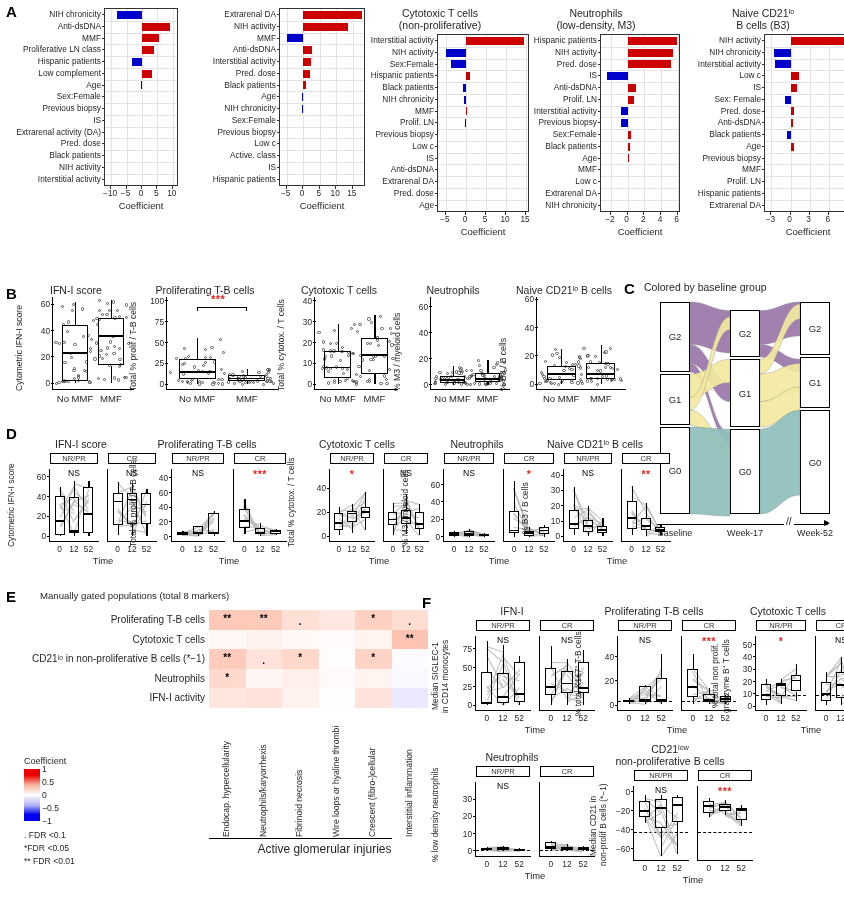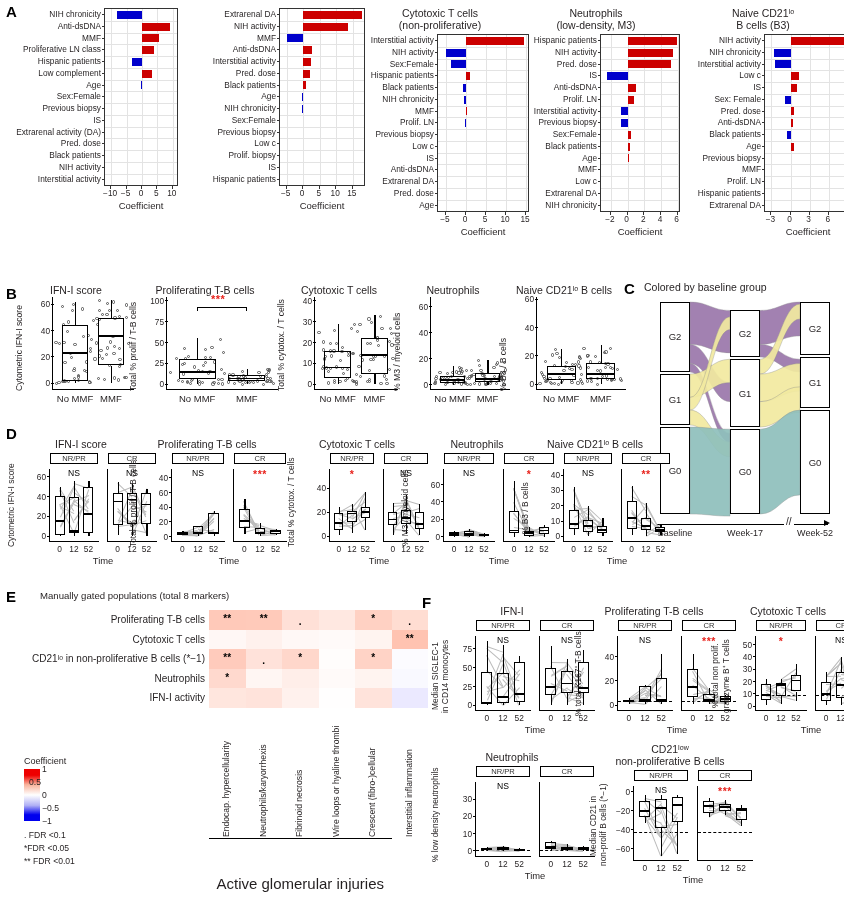--- a/index.html
+++ b/index.html
@@ -151,21 +151,21 @@
             <div>MMF</div>
             <div>Anti-dsDNA</div>
             <div>Interstitial activity</div>
             <div>Pred. dose</div>
             <div>Black patients</div>
             <div>Age</div>
             <div>NIH chronicity</div>
             <div>Sex:Female</div>
             <div>Previous biopsy</div>
             <div>Low c</div>
-            <div>Prolif. biopsy</div>
+            <div>Active. class</div>
             <div>IS</div>
             <div>Hispanic patients</div>
           </div>
           <div class="agrid" style="width:86px;height:178.25px;">
             <div class="vg" style="left:6.615384615384616px;"></div>
             <div class="vg" style="left:23.153846153846153px;"></div>
             <div class="vg" style="left:39.69230769230769px;"></div>
             <div class="vg" style="left:56.23076923076923px;"></div>
             <div class="vg" style="left:72.76923076923077px;"></div>
             <div class="hg" style="top:11.75px;"></div>
@@ -1543,25 +1543,25 @@
       <div class="ecell" style="left:318.5px;top:100px;width:36.5px;height:19.5px;background:rgb(255,254,254);"></div>
       <div class="ecell" style="left:355px;top:100px;width:36.5px;height:19.5px;background:rgb(255,227,219);"></div>
       <div class="ecell" style="left:391.5px;top:100px;width:36.5px;height:19.5px;background:rgb(235,233,255);"></div>
       <div class="ecol-lab" style="left:221.25px;top:122.5px;height:126px;">Endocap. hypercellularity</div>
       <div class="ecol-lab" style="left:257.75px;top:122.5px;height:126px;">Neutrophils/karyorrhexis</div>
       <div class="ecol-lab" style="left:294.25px;top:122.5px;height:126px;">Fibrinoid necrosis</div>
       <div class="ecol-lab" style="left:330.75px;top:122.5px;height:126px;">Wire loops or hyaline thrombi</div>
       <div class="ecol-lab" style="left:367.25px;top:122.5px;height:126px;">Crescent (fibro-)cellular</div>
       <div class="ecol-lab" style="left:403.75px;top:122.5px;height:126px;">Interstitial inflammation</div>
       <div style="position:absolute;left:209px;top:249.5px;width:182.5px;height:1.3px;background:#000;"></div>
-      <div style="position:absolute;left:209px;top:253.5px;width:182.5px;text-align:center;font-size:15px;margin-top:33px;">Active glomerular injuries</div>
+      <div style="position:absolute;left:209px;top:253.5px;width:182.5px;text-align:right;font-size:12px;">Active glomerular injuries</div>
       <div class="legtxt" style="left:24px;top:168px;font-size:9px;">Coefficient</div>
       <div class="legbox" style="left:24px;top:181px;width:16px;height:52px;background:linear-gradient(to bottom,#ee0000 0%,#ee0000 12%,#f8b19a 30%,#ffffff 50%,#b0b0f5 70%,#0000ee 88%,#0000ee 100%);border:0px;"></div>
       <div class="legtxt" style="left:42px;top:176px;">1</div>
-      <div class="legtxt" style="left:29px;top:189px;">0.5</div>
+      <div class="legtxt" style="left:42px;top:189px;">0.5</div>
       <div class="legtxt" style="left:42px;top:202px;">0</div>
       <div class="legtxt" style="left:42px;top:215px;">−0.5</div>
       <div class="legtxt" style="left:42px;top:228px;">−1</div>
       <div class="legtxt" style="left:24px;top:242px;">. FDR &lt;0.1</div>
       <div class="legtxt" style="left:24px;top:255px;">*FDR &lt;0.05</div>
       <div class="legtxt" style="left:24px;top:268px;">** FDR &lt;0.01</div>
     </div>
 </div>
 
 <div id="panelF">

